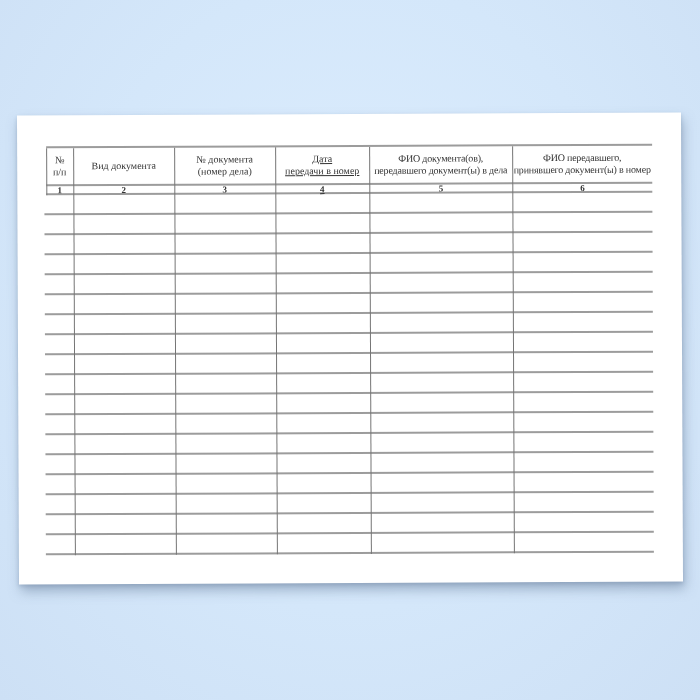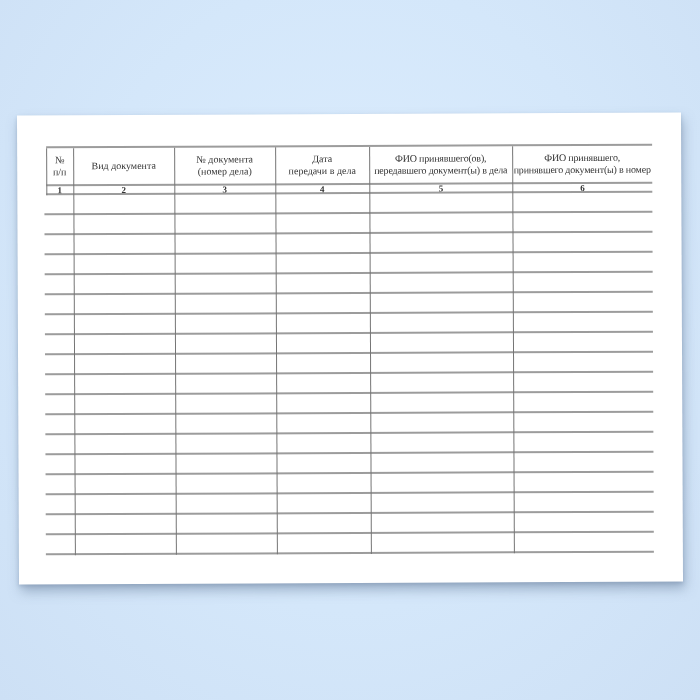--- a/index.html
+++ b/index.html
@@ -45,21 +45,21 @@
     overflow:visible;
   }
   .ncell{
     text-align:center;
     font-size:9px;line-height:8px;
     font-weight:bold;
   }
   .c1{width:27px;}
   .c2{width:101px;}
   .c3{width:101px;}
-  .c4{width:94px;}
+  .c4{width:94px;text-decoration:underline;}
   .c5{width:143px;letter-spacing:-0.2px;}
   .c6{width:140px;letter-spacing:-0.2px;}
   .body-rows{
     position:absolute;
     left:-2px;top:47px;
     width:608px;
   }
   .brow{
     height:18px;
     border-bottom:2px solid #9c9c9c;
@@ -97,28 +97,28 @@
         <div class="hcell c2">
           <div>Вид документа</div>
           <div></div>
         </div>
         <div class="hcell c3">
           <div>№ документа</div>
           <div>(номер дела)</div>
         </div>
         <div class="hcell c4">
           <div>Дата</div>
-          <div>передачи в дела</div>
+          <div>передачи в номер</div>
         </div>
         <div class="hcell c5">
-          <div>ФИО принявшего(ов),</div>
+          <div>ФИО документа(ов),</div>
           <div>передавшего документ(ы) в дела</div>
         </div>
         <div class="hcell c6">
-          <div>ФИО принявшего,</div>
+          <div>ФИО передавшего,</div>
           <div>принявшего документ(ы) в номер</div>
         </div>
       </div>
 
       <div class="nrow">
         <div class="ncell c1">1</div>
         <div class="ncell c2">2</div>
         <div class="ncell c3">3</div>
         <div class="ncell c4">4</div>
         <div class="ncell c5">5</div>

